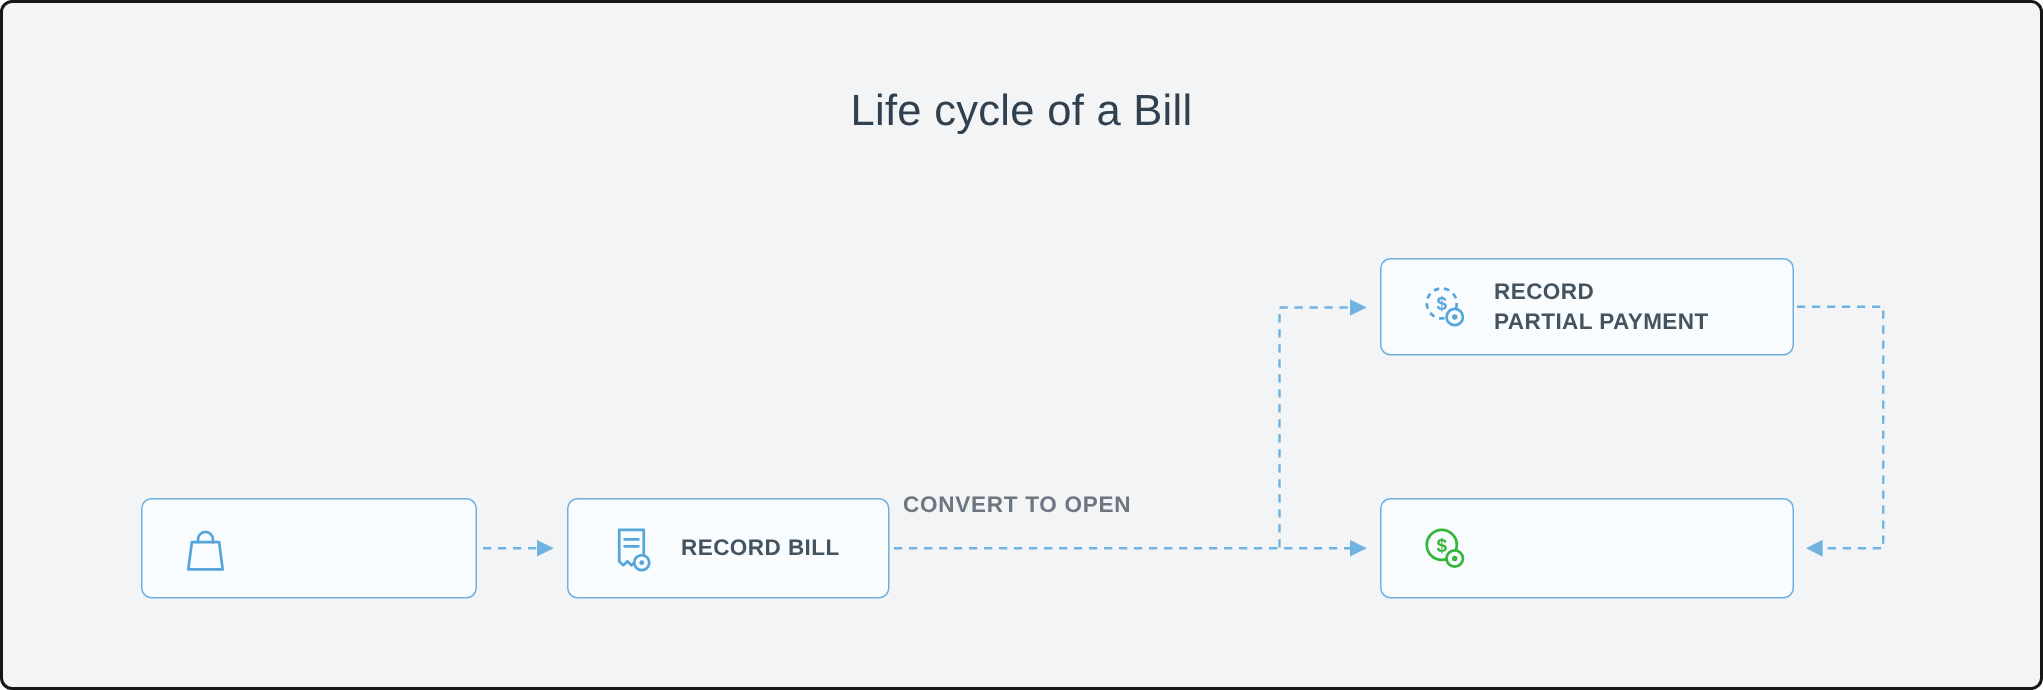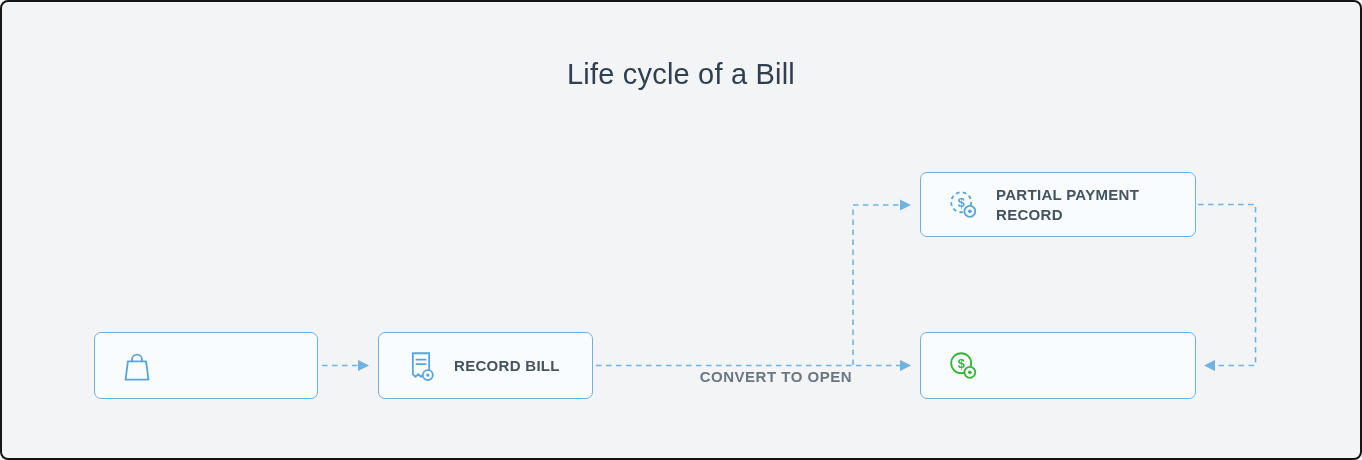--- a/index.html
+++ b/index.html
@@ -58,26 +58,25 @@
     flex: 0 0 40px;
     display: flex;
     align-items: center;
     justify-content: center;
   }
   .connector-label {
     position: absolute;
     left: 600px;
     top: 326px;
     width: 250px;
-    text-align: right;
+    text-align: left;
     font-size: 15px;
     font-weight: 700;
     color: #6b7681;
     letter-spacing: 0.5px;
-    margin-top: 40px;
   }
   svg.arrows {
     position: absolute;
     top: 0;
     left: 0;
     pointer-events: none;
   }
   .dash {
     fill: none;
     stroke: #70b3e0;
@@ -133,22 +132,22 @@
   <div class="node" id="node-partial-payment">
     <span class="icon-wrap">
       <svg width="40" height="40" viewBox="0 0 44 44">
         <circle cx="20" cy="19" r="11" fill="none" stroke="#57a5da" stroke-width="2" stroke-dasharray="4 3.6"></circle>
         <text x="20" y="24" font-size="14" font-weight="bold" fill="#57a5da" text-anchor="middle" font-family="Liberation Sans, sans-serif">$</text>
         <circle cx="29.5" cy="29" r="6" fill="#f9fcfe" stroke="#57a5da" stroke-width="2"></circle>
         <circle cx="29.5" cy="29" r="2" fill="#57a5da"></circle>
       </svg>
     </span>
     <span class="label">
+      <span>RECORD</span>
       <span>PARTIAL PAYMENT</span>
-      <span>RECORD</span>
     </span>
   </div>
 
   <div class="node" id="node-record-payment">
     <span class="icon-wrap">
       <svg width="40" height="40" viewBox="0 0 44 44">
         <circle cx="20" cy="19" r="11" fill="none" stroke="#35b53a" stroke-width="2"></circle>
         <text x="20" y="24" font-size="14" font-weight="bold" fill="#35b53a" text-anchor="middle" font-family="Liberation Sans, sans-serif">$</text>
         <circle cx="29.5" cy="29" r="6" fill="#f9fcfe" stroke="#35b53a" stroke-width="2"></circle>
         <circle cx="29.5" cy="29" r="2" fill="#35b53a"></circle>

